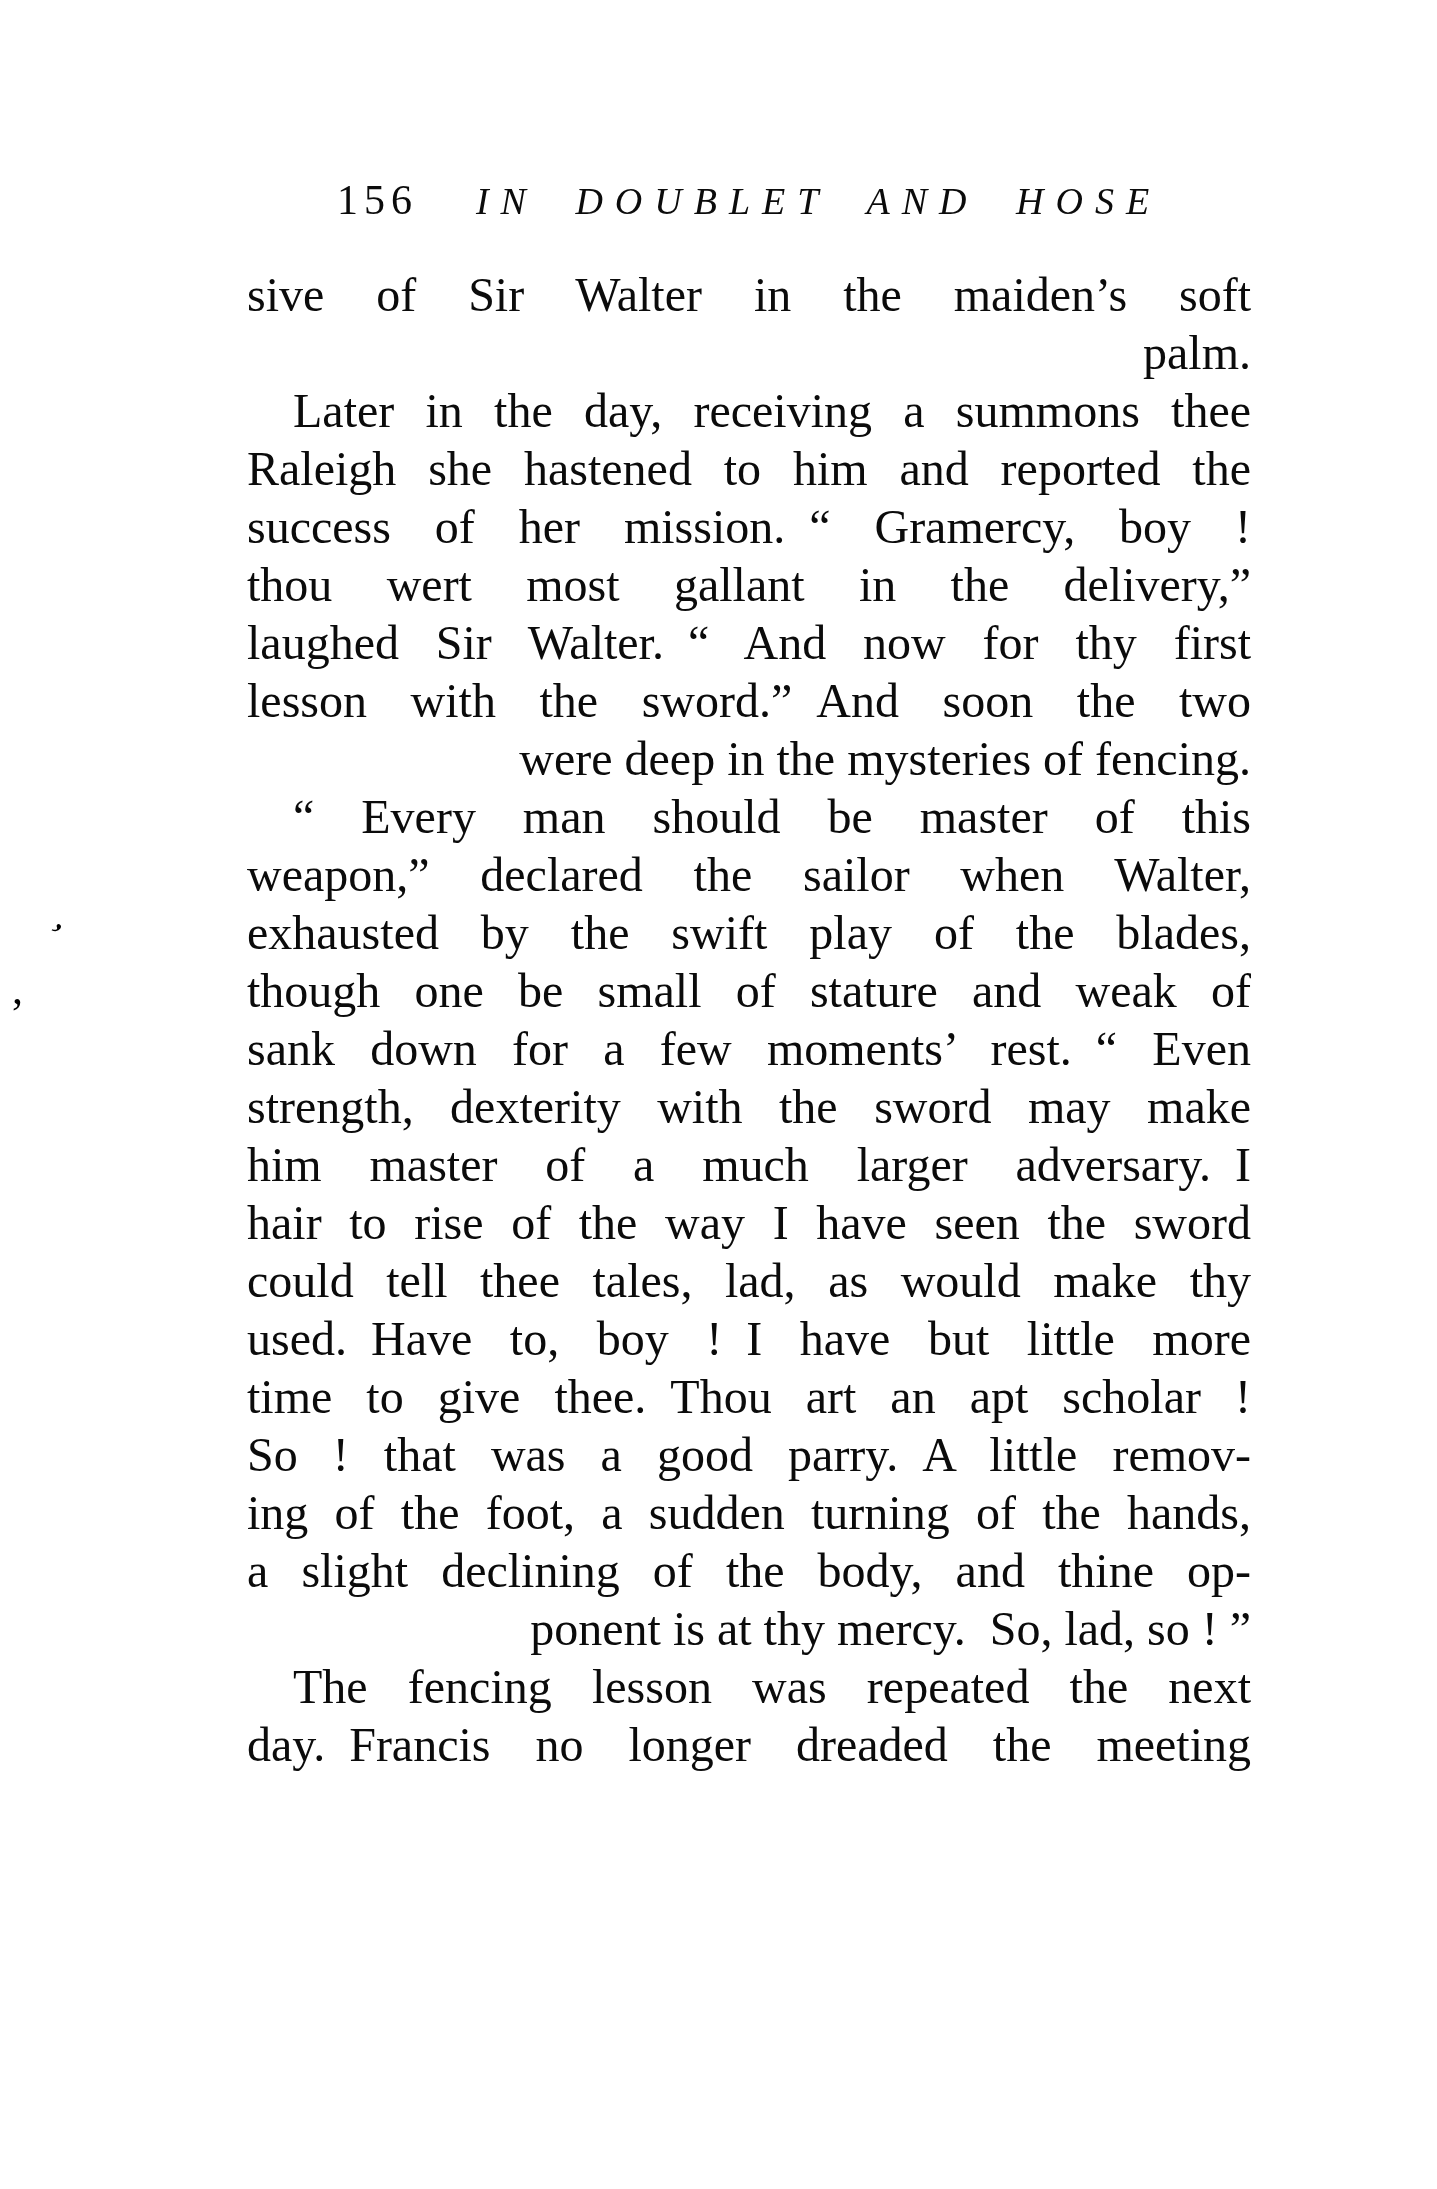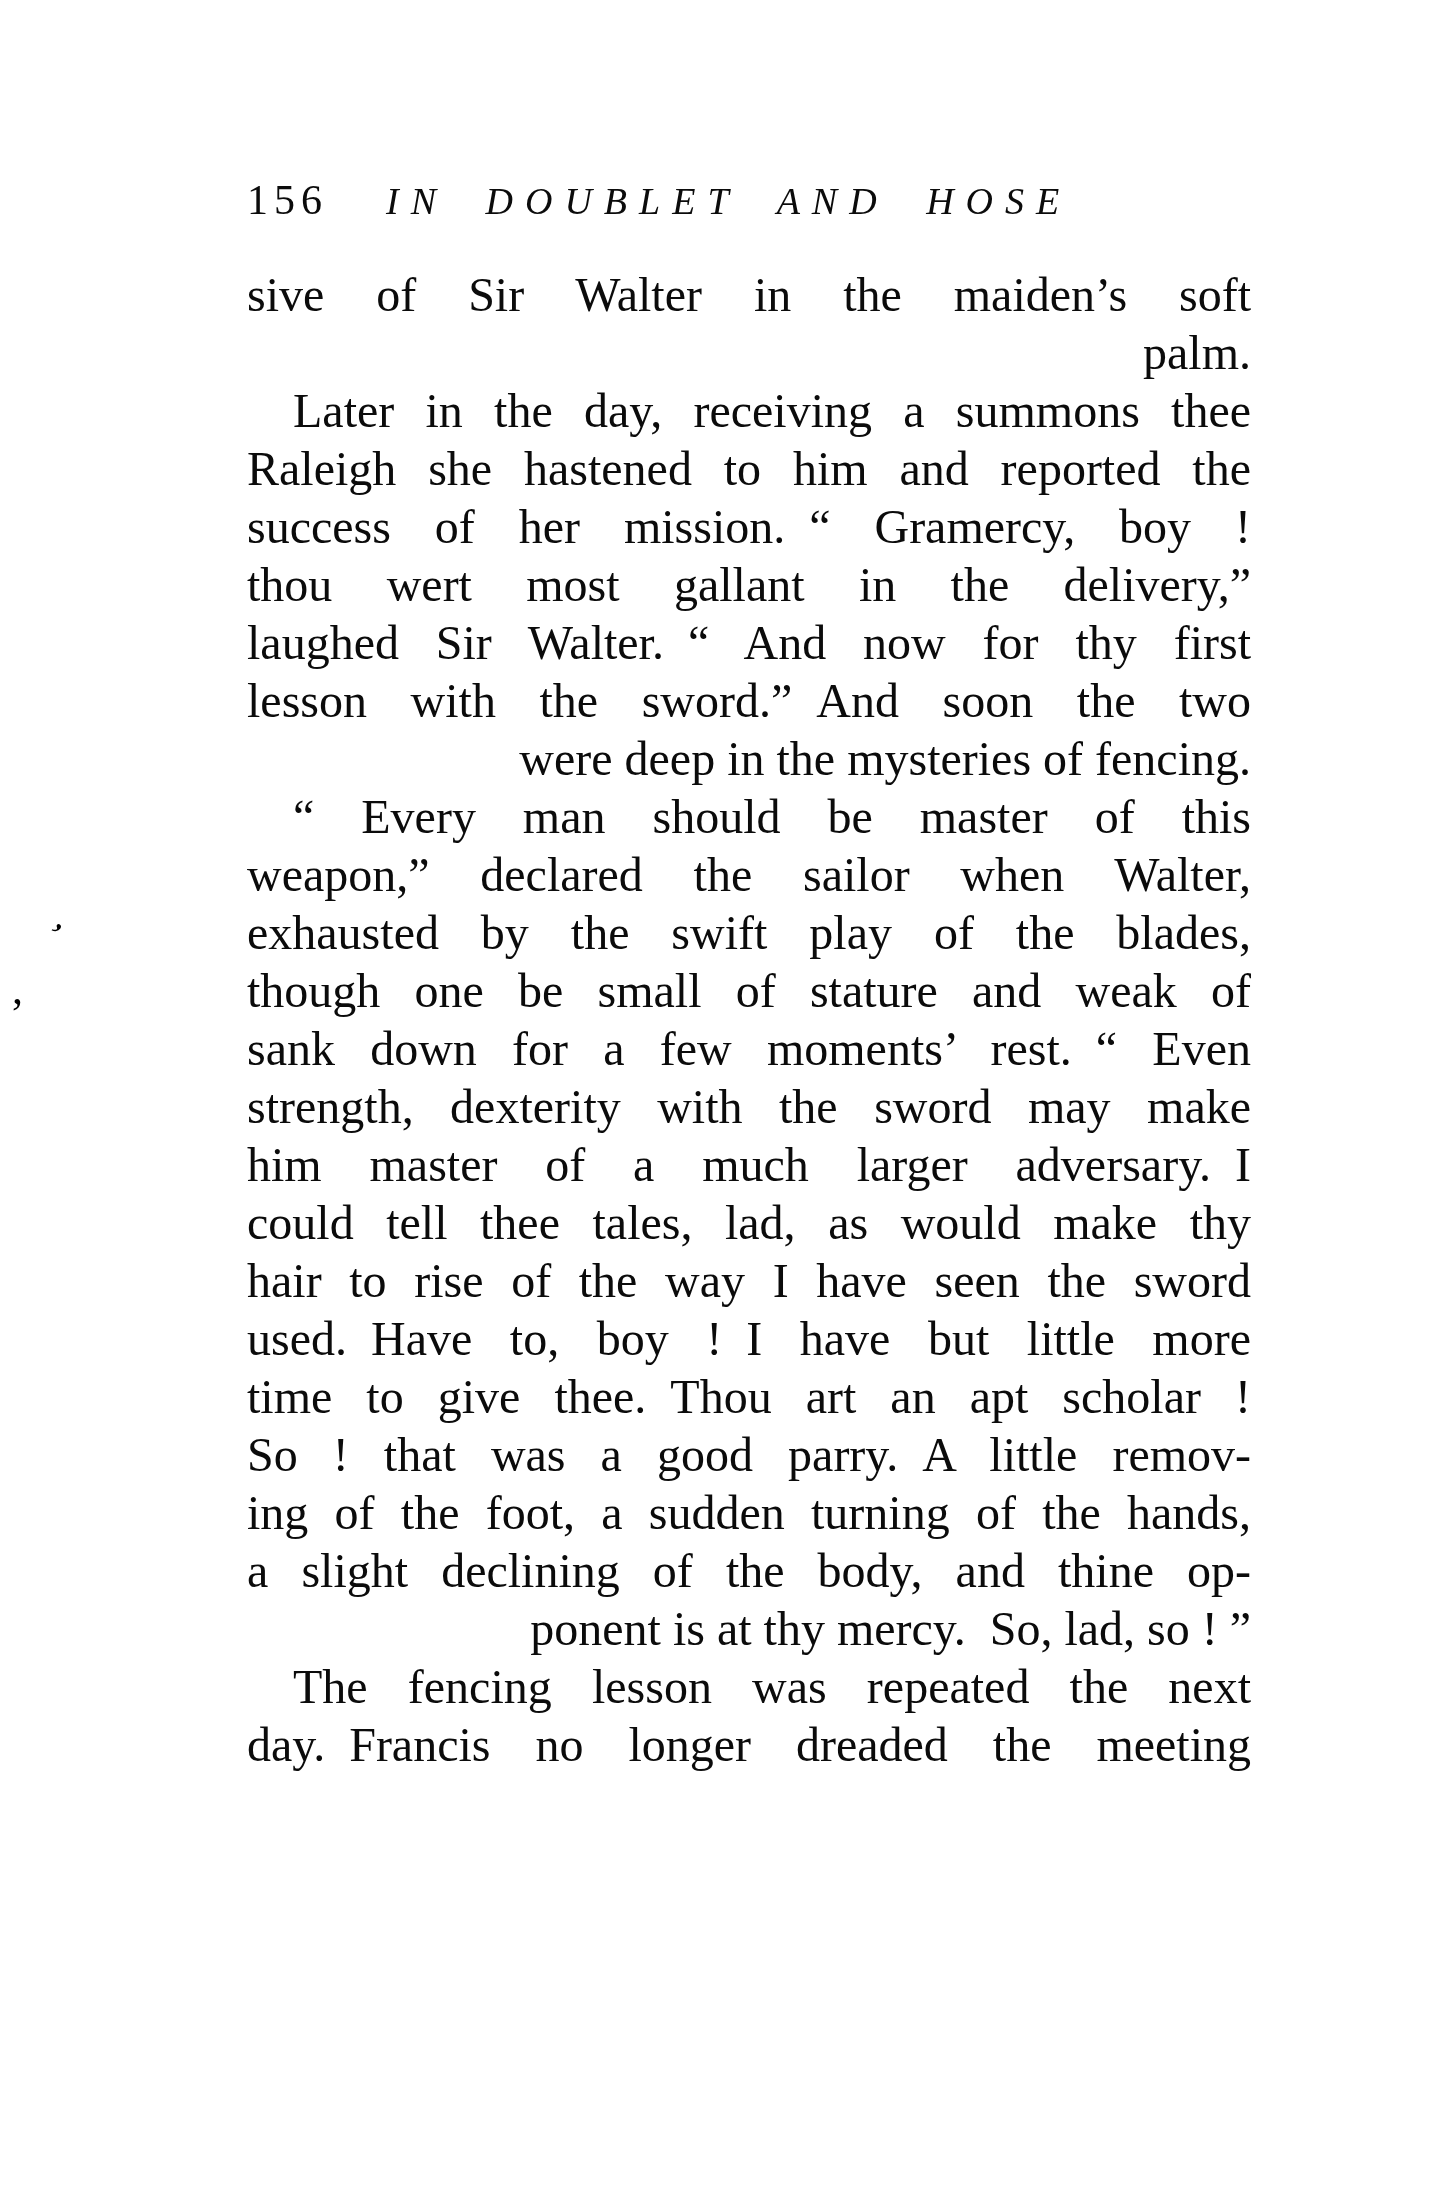--- a/index.html
+++ b/index.html
@@ -8,20 +8,21 @@
     width:1437px;height:2189px;
     background:#ffffff;
     font-family:"Liberation Serif", serif;
     color:#0b0b0b;
     overflow:hidden;
   }
   .running-header{
     position:absolute;left:247px;top:176px;width:1004px;
     display:flex;align-items:baseline;
     white-space:nowrap;
+    justify-content:center;
   }
   .page-number{
     font-size:42px;
     letter-spacing:6px;
   }
   .book-title{
     font-style:italic;
     font-size:38px;
     letter-spacing:12px;
     word-spacing:16px;
@@ -72,22 +73,22 @@
       <div class="line justify">laughed Sir Walter. “ And now for thy first</div>
       <div class="line justify">lesson with the sword.” And soon the two</div>
       <div class="line">were deep in the mysteries of fencing.</div>
       <div class="line justify indent">“ Every man should be master of this</div>
       <div class="line justify">weapon,” declared the sailor when Walter,</div>
       <div class="line justify">exhausted by the swift play of the blades,</div>
       <div class="line justify">though one be small of stature and weak of</div>
       <div class="line justify">sank down for a few moments’ rest. “ Even</div>
       <div class="line justify">strength, dexterity with the sword may make</div>
       <div class="line justify">him master of a much larger adversary. I</div>
+      <div class="line justify">hair to rise of the way I have seen the sword</div>
       <div class="line justify">could tell thee tales, lad, as would make thy</div>
-      <div class="line justify">hair to rise of the way I have seen the sword</div>
       <div class="line justify">used. Have to, boy ! I have but little more</div>
       <div class="line justify">time to give thee. Thou art an apt scholar !</div>
       <div class="line justify">So ! that was a good parry. A little remov-</div>
       <div class="line justify">ing of the foot, a sudden turning of the hands,</div>
       <div class="line justify">a slight declining of the body, and thine op-</div>
       <div class="line">ponent is at thy mercy. So, lad, so ! ”</div>
       <div class="line justify indent">The fencing lesson was repeated the next</div>
       <div class="line justify">day. Francis no longer dreaded the meeting</div>
     </div>
 

